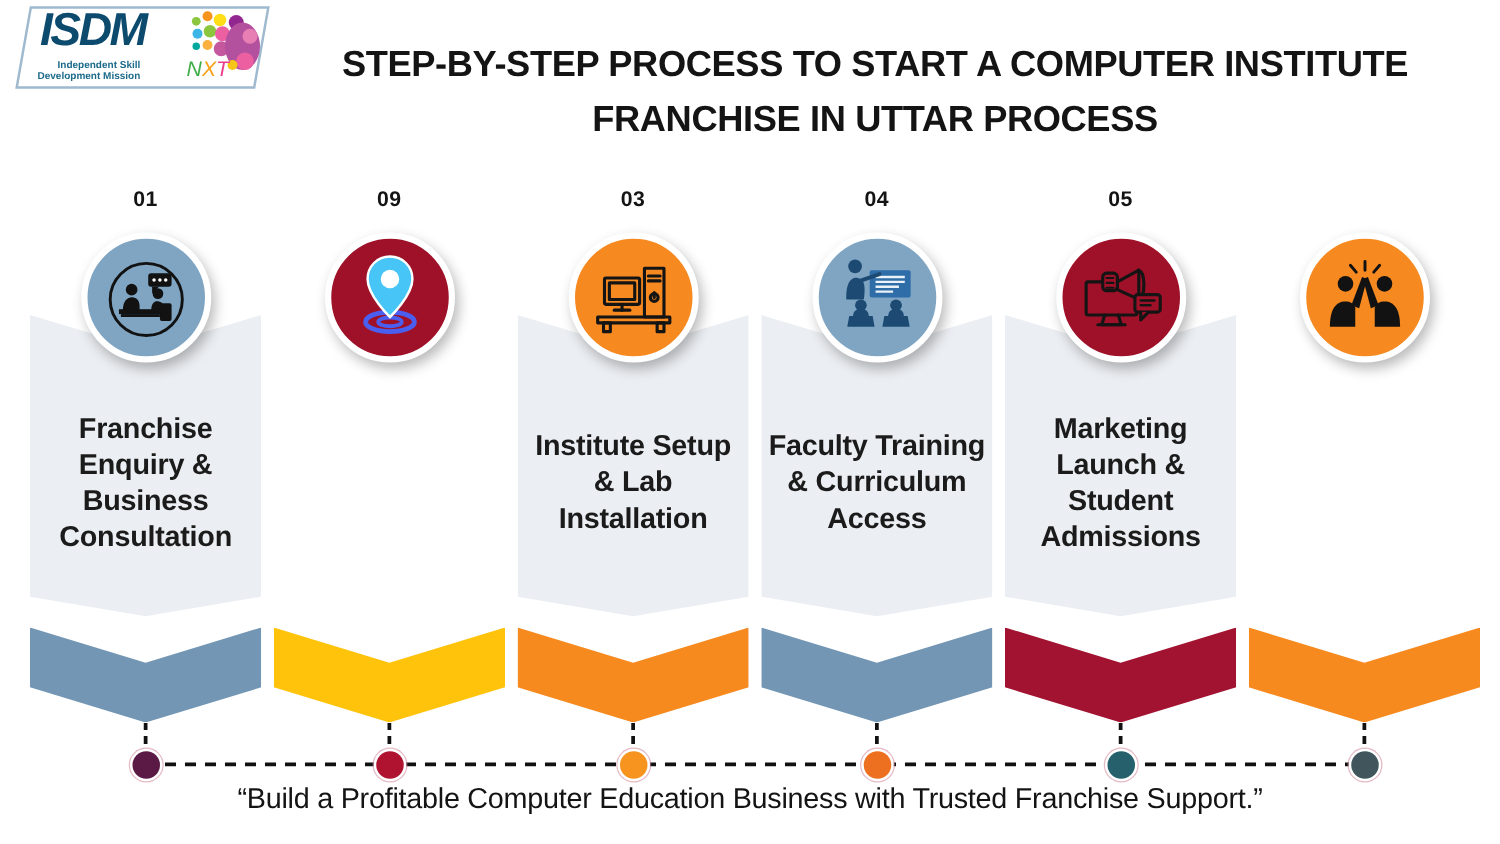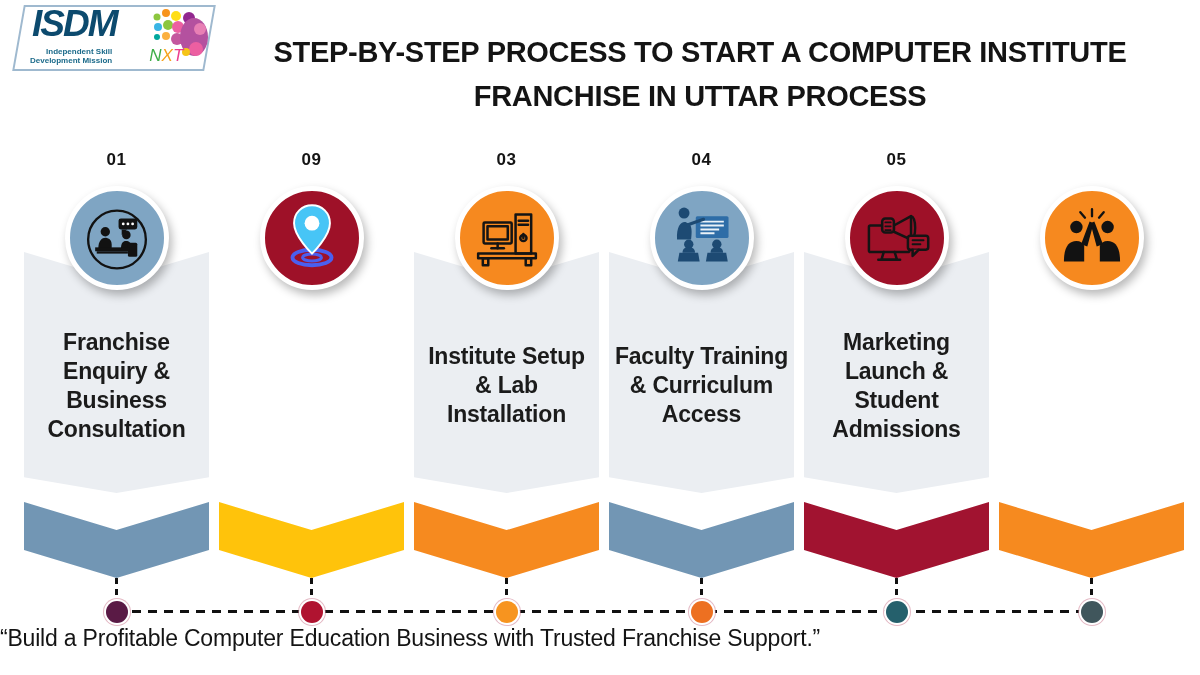--- a/index.html
+++ b/index.html
@@ -51,21 +51,21 @@
   .vdash { position:absolute; top:578px; left:50%; margin-left:-1.5px; width:3px; height:25px;
            background:repeating-linear-gradient(180deg,#111 0 6px,transparent 6px 11px); }
 
   .dot { position:absolute; top:601px; left:50%; margin-left:-11px; width:22px; height:22px;
          border-radius:50%; background:var(--dot-color);
          box-shadow:0 0 0 2px #fff, 0 0 0 3px rgba(205,130,150,0.55); z-index:2; }
 
   .hline { position:absolute; top:610px; left:116px; width:976px; height:3px;
            background:repeating-linear-gradient(90deg,#111 0 9px,transparent 9px 16px); }
 
-  .quote { position:absolute; top:625px; left:0; width:1200px; 
+  .quote { position:absolute; top:625px; left:0; width:1200px; text-align:center;
            font-size:23px; color:#141414; letter-spacing:-0.2px; }
 </style>
 </head>
 <body>
 
 <div class="stage">
 
   <div class="logo">
     <div class="logo-border"></div>
     <div class="logo-content">

